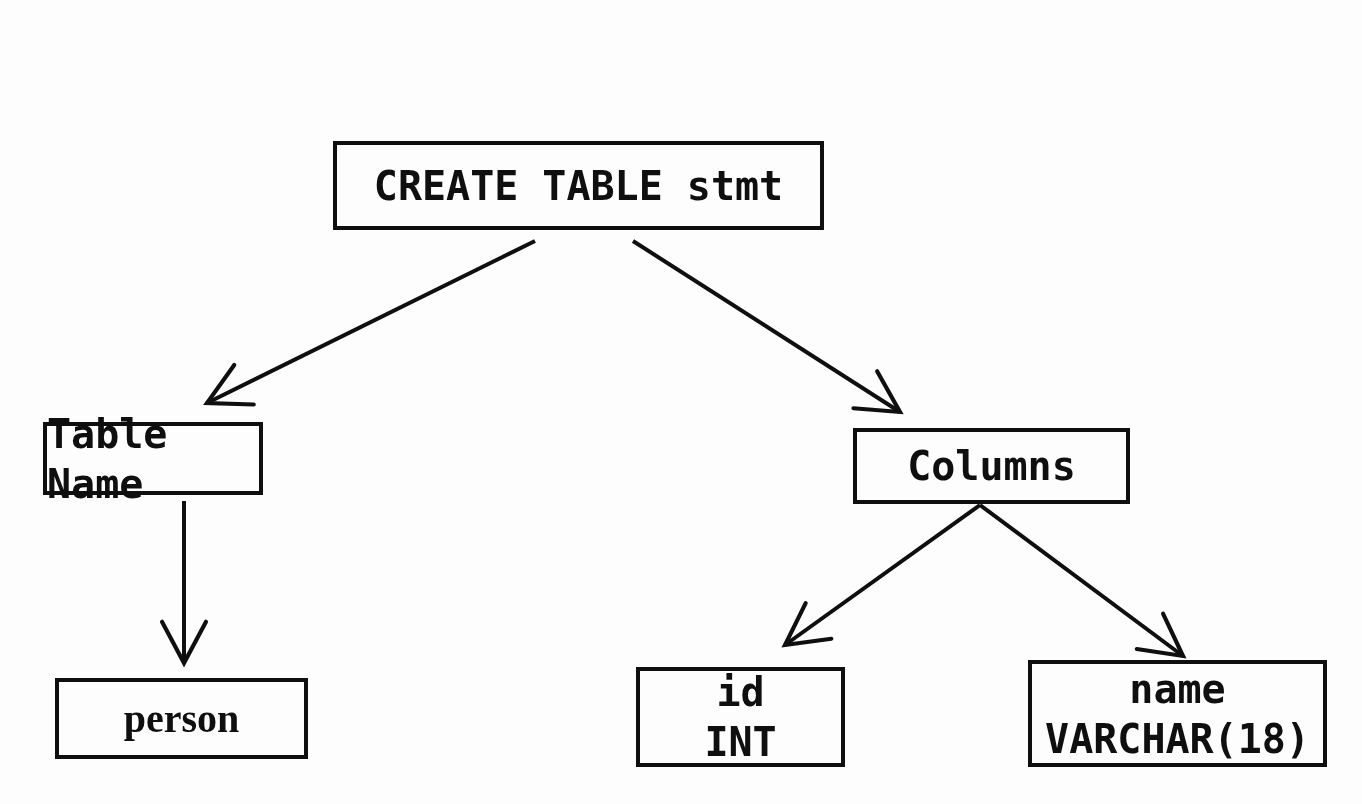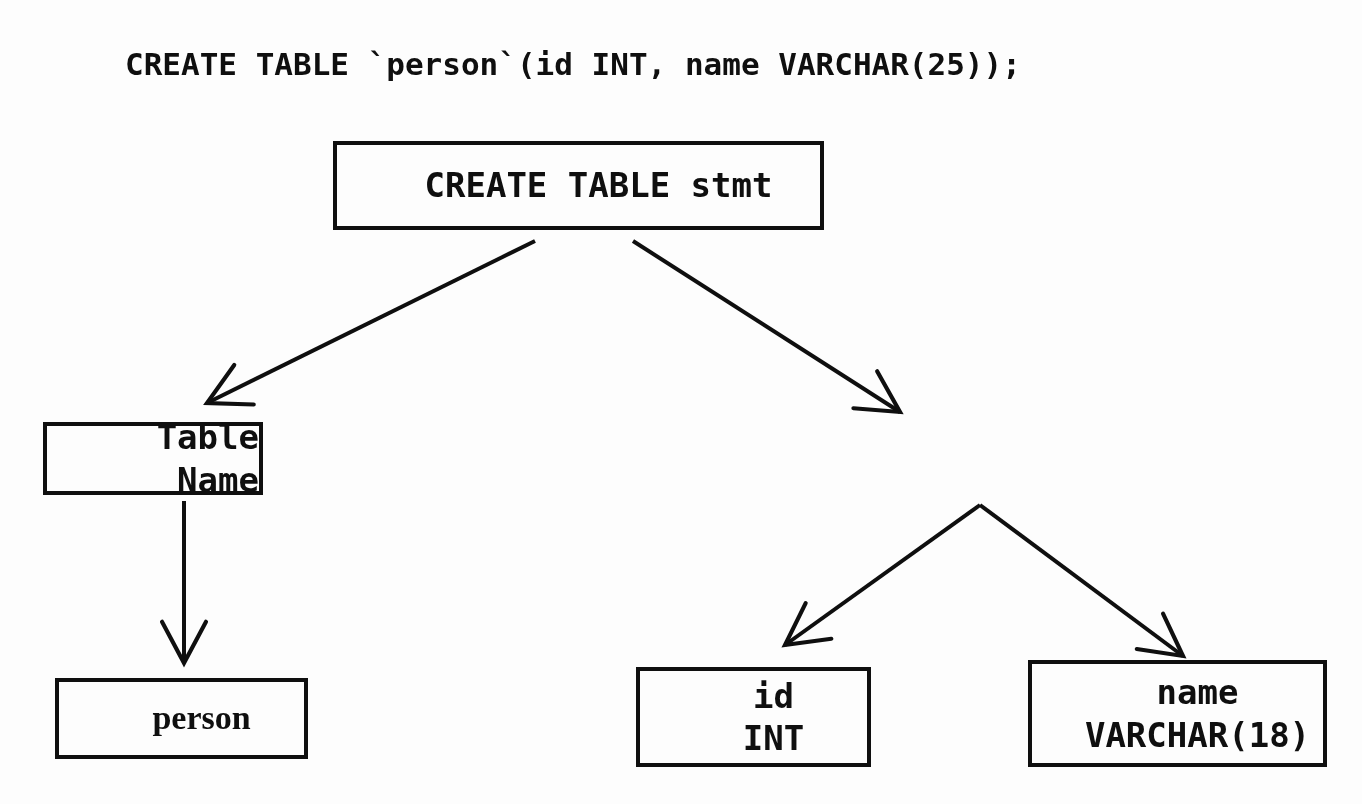--- a/index.html
+++ b/index.html
@@ -34,39 +34,37 @@
   }
   .node {
     position: absolute;
     box-sizing: border-box;
     border: 4px solid #0f0f0f;
     background: #fdfdfd;
     display: flex;
     flex-direction: column;
     align-items: center;
     justify-content: center;
-    font-size: 34px;
+    font-size: 40px;
     font-weight: bold;
     line-height: 1.25;
-    text-align: right;
-    padding-left: 40px;
+    text-align: left;
   }
   .node-root        { left: 333px; top: 141px; width: 491px; height: 89px;  }
   .node-table-name  { left: 43px;  top: 422px; width: 220px; height: 73px;  }
   .node-columns     { left: 853px; top: 428px; width: 277px; height: 76px;  }
   .node-person      { left: 55px;  top: 678px; width: 253px; height: 81px; font-family: Liberation Serif, serif;  }
-  .node-id-col      { left: 636px; top: 667px; width: 235px; height: 100px; }
+  .node-id-col      { left: 636px; top: 667px; width: 209px; height: 100px; }
   .node-name-col    { left: 1028px;top: 660px; width: 299px; height: 107px;  }
 </style>
 </head>
 <body>
 
 <div id="canvas">
 
-  <div class="sql-line">CREATE TABLE `person`(id INT, name VARCHAR(25));</div>
 
   <svg class="edges-layer" width="1362" height="804" viewBox="0 0 1362 804" xmlns="http://www.w3.org/2000/svg">
     <defs>
       <marker id="openArrow" viewBox="0 0 20 20" refX="18" refY="10" markerWidth="55" markerHeight="55" markerUnits="userSpaceOnUse" orient="auto">
         <path d="M3,2 L18,10 L3,18" fill="none" stroke="#0f0f0f" stroke-width="1.5" stroke-linecap="round"></path>
       </marker>
     </defs>
     <line x1="535" y1="241" x2="207" y2="403" stroke="#0f0f0f" stroke-width="4" marker-end="url(#openArrow)"></line>
     <line x1="633" y1="241" x2="900" y2="412" stroke="#0f0f0f" stroke-width="4" marker-end="url(#openArrow)"></line>
     <line x1="184" y1="501" x2="184" y2="663" stroke="#0f0f0f" stroke-width="4" marker-end="url(#openArrow)"></line>
@@ -75,20 +73,23 @@
   </svg>
 
   <div class="node node-root">
     <span>CREATE TABLE stmt</span>
   </div>
 
   <div class="node node-table-name">
     <span>Table Name</span>
   </div>
 
+  <div class="node node-columns">
+    <span>Columns</span>
+  </div>
 
   <div class="node node-person">
     <span>person</span>
   </div>
 
   <div class="node node-id-col">
     <span>id</span>
     <span>INT</span>
   </div>
 

